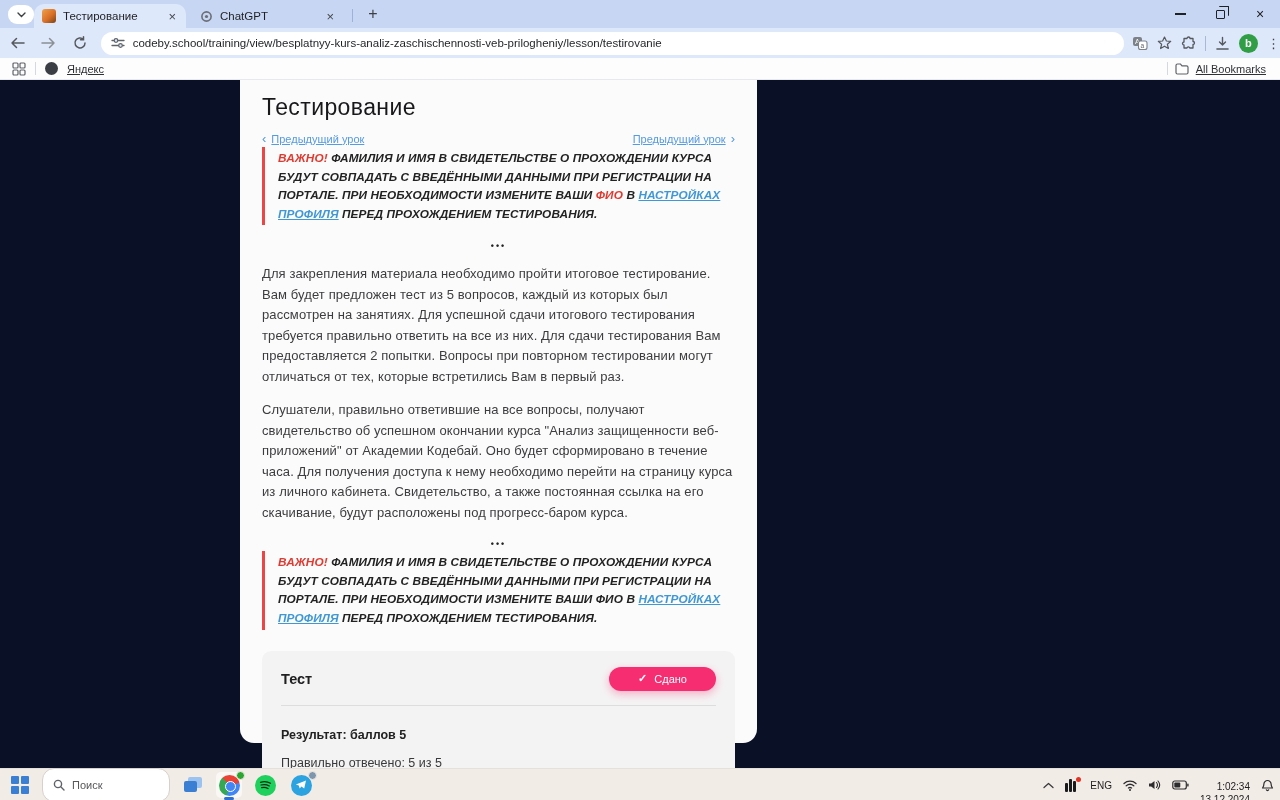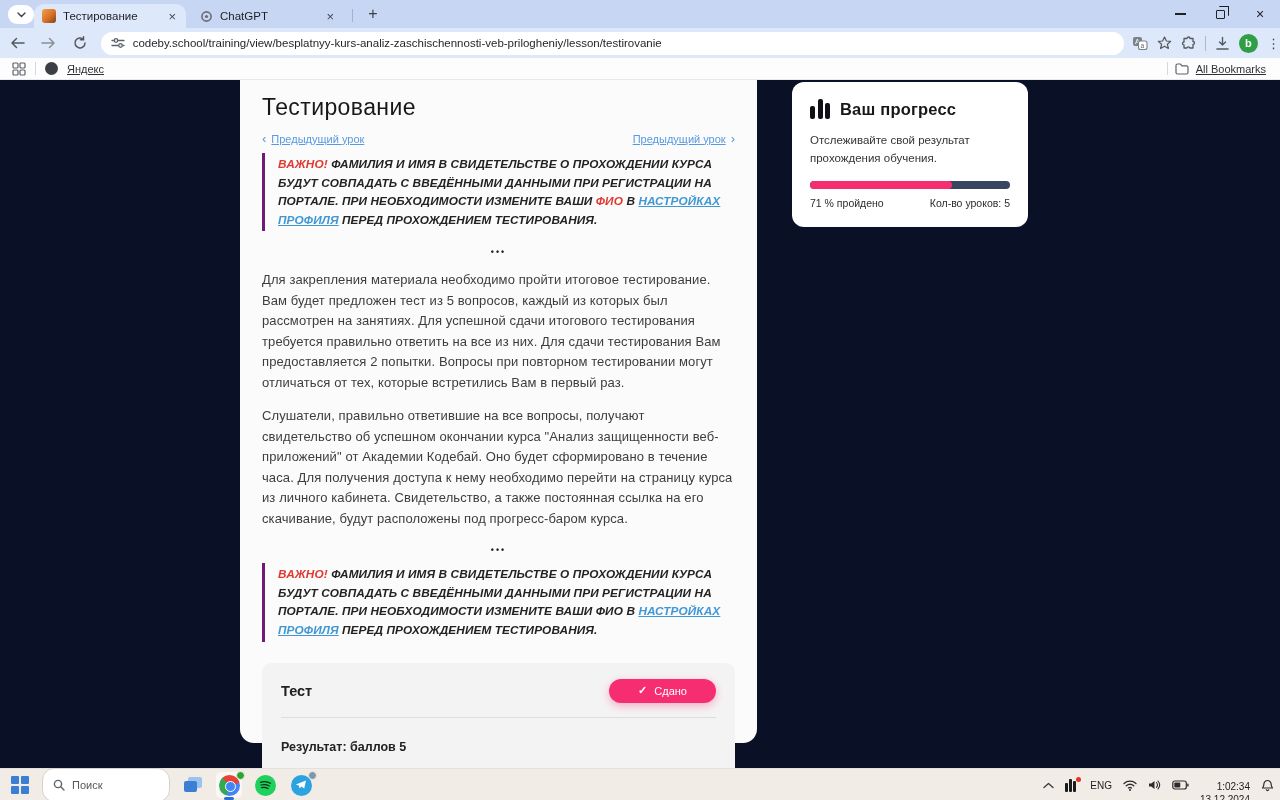--- a/index.html
+++ b/index.html
@@ -43,21 +43,21 @@
 
   
   .viewport { position:absolute; top:80px; left:0; width:1280px; height:688px; background:#0a1026; }
   .main-card { position:absolute; left:240px; top:0; width:517px; height:663px; background:#fbfbfc; border-radius:0 0 14px 14px; padding:14px 22px 0 22px; }
   .page-title { font-size:23px; font-weight:500; color:#18181a; letter-spacing:.4px; }
   .lesson-nav { display:flex; justify-content:space-between; align-items:center; margin-top:11px; }
   .lesson-link { font-size:11px; color:#559ae2; display:flex; align-items:center; gap:5px; }
   .lesson-link .lbl { text-decoration:underline; }
   .chev { font-size:13px; line-height:1; color:#559ae2; }
 
-  .warning { margin-top:8px; border-left:3px solid #701a75; padding:2px 0 2px 13px; font-size:11.8px; font-weight:bold; font-style:italic; color:#222; line-height:1.57; letter-spacing:.1px; }
+  .warning { margin-top:2px; border-left:3px solid #ef4444; padding:2px 0 2px 13px; font-size:11.8px; font-weight:bold; font-style:italic; color:#222; line-height:1.57; letter-spacing:.1px; }
   .warn-red { color:#e03a30; }
   .warn-link { color:#3f97d4; text-decoration:underline; }
 
   .dots-sep { text-align:center; font-size:9px; font-weight:bold; color:#222; letter-spacing:2px; margin-top:16px; }
 
   .para { margin-top:13px; font-size:13px; color:#3d3d3f; line-height:1.58; letter-spacing:.1px; }
 
   .test-card { margin-top:21px; background:#f4f3f3; border-radius:9px; padding:16px 19px 18px 19px; }
   .test-head { display:flex; align-items:center; justify-content:space-between; }
   .test-title { font-size:14.5px; font-weight:bold; color:#202022; }
@@ -260,38 +260,20 @@
         </button>
       </div>
       <hr class="test-hr">
       <div class="result-line bold">Результат: баллов 5</div>
       <div class="result-line">Правильно отвечено: 5 из 5</div>
 
     </div>
 
   </div>
 
-  <div class="progress-card">
-    <div class="prog-head">
-      <span class="bars-icon">
-          <i></i>
-          <i></i>
-          <i></i>
-        </span>
-      <span class="prog-title">Ваш прогресс</span>
-    </div>
-    <div class="prog-desc">Отслеживайте свой результат прохождения обучения.</div>
-    <div class="prog-track">
-      <div class="prog-fill" style="width: 71%;"></div>
-    </div>
-    <div class="prog-labels">
-      <span>71 % пройдено</span>
-      <span>Кол-во уроков: 5</span>
-    </div>
-  </div>
 </div>
 
 <div class="taskbar">
   <div class="tb-left">
     <div class="start-btn">
       <span class="win-logo">
           <i></i>
           <i></i>
           <i></i>
           <i></i>

